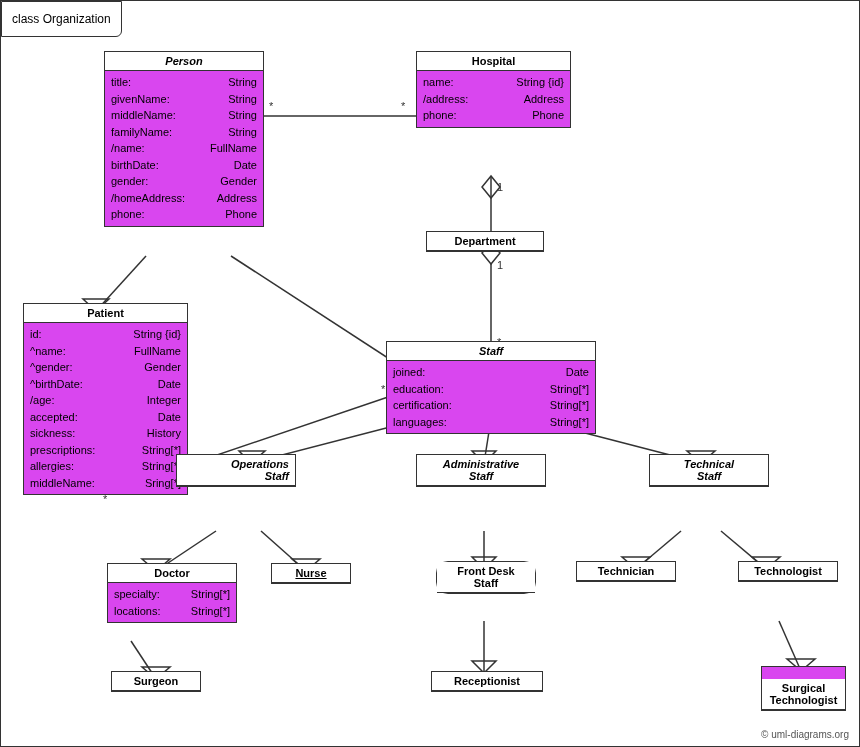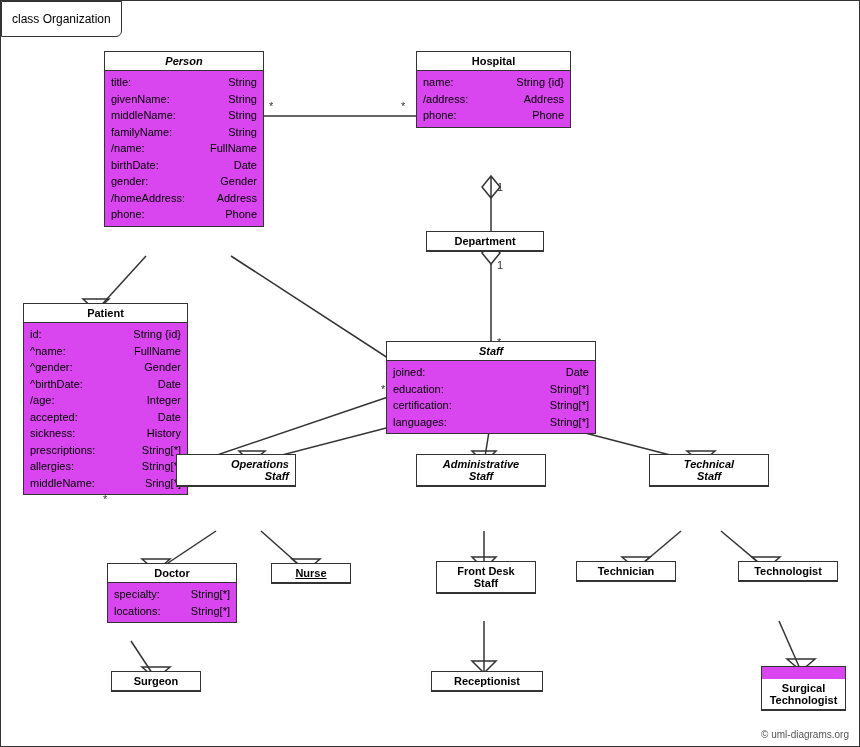--- a/index.html
+++ b/index.html
@@ -310,21 +310,21 @@
           <span class="attr-name">locations:</span>
           <span class="attr-type">String[*]</span>
         </div>
     </div>
   </div>
 
   <div class="uml-class" style="left:270px; top:562px; width:80px;text-decoration:underline;">
     <div class="class-name not-italic">Nurse</div>
   </div>
 
-  <div class="uml-class" style="left:435px; top:560px; width:100px; text-align:center;">
+  <div class="uml-class" style="left:435px; top:560px; width:100px; text-align:center;border-radius:12px;">
     <div class="class-name not-italic" style="text-align:center;">Front Desk<br>Staff</div>
   </div>
 
   <div class="uml-class" style="left:575px; top:560px; width:100px;">
     <div class="class-name not-italic">Technician</div>
   </div>
 
   <div class="uml-class" style="left:737px; top:560px; width:100px;">
     <div class="class-name not-italic">Technologist</div>
   </div>

